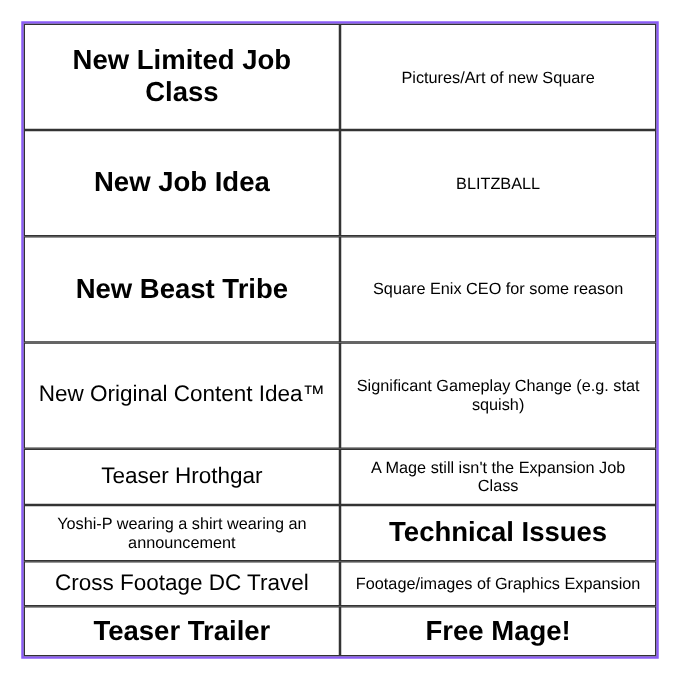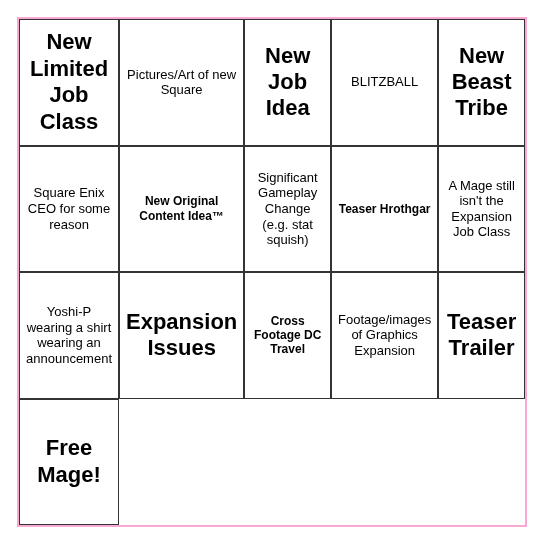--- a/index.html
+++ b/index.html
@@ -14,60 +14,60 @@
       background: #ffffff;
       font-family: Arial, sans-serif;
       display: flex;
       align-items: center;
       justify-content: center;
     }
 
     .bingo-board {
       width: 510px;
       height: 510px;
-      border: 2px solid #f9a8d4;
+      border: 2px solid #8b5cf6;
       display: grid;
-      grid-template-columns: repeat(5, 1fr);
+      grid-template-columns: repeat(2, 1fr);
       grid-template-rows: repeat(4, 1fr);
     }
 
     .bingo-cell {
       border: 1px solid #333;
       display: flex;
       align-items: center;
       justify-content: center;
       text-align: center;
       padding: 6px;
       font-size: 13px;
       line-height: 1.2;
     }
 
     .bingo-cell.large-text {
       font-size: 22px;
       font-weight: bold;
     }
 
     .bingo-cell.medium-large-text {
-      font-size: 12px;
-      font-weight: bold;
+      font-size: 18px;
+      font-weight: normal;
     }
   </style>
 </head>
 <body>
 
 <div class="bingo-board">
 <div class="bingo-cell large-text">New Limited Job Class</div>
     <div class="bingo-cell">Pictures/Art of new Square</div>
     <div class="bingo-cell large-text">New Job Idea</div>
     <div class="bingo-cell">BLITZBALL</div>
     <div class="bingo-cell large-text">New Beast Tribe</div>
     <div class="bingo-cell">Square Enix CEO for some reason</div>
     <div class="bingo-cell medium-large-text">New Original Content Idea™</div>
     <div class="bingo-cell">Significant Gameplay Change (e.g. stat squish)</div>
     <div class="bingo-cell medium-large-text">Teaser Hrothgar</div>
     <div class="bingo-cell">A Mage still isn't the Expansion Job Class</div>
     <div class="bingo-cell">Yoshi-P wearing a shirt wearing an announcement</div>
-    <div class="bingo-cell large-text">Expansion Issues</div>
+    <div class="bingo-cell large-text">Technical Issues</div>
     <div class="bingo-cell medium-large-text">Cross Footage DC Travel</div>
     <div class="bingo-cell">Footage/images of Graphics Expansion</div>
     <div class="bingo-cell large-text">Teaser Trailer</div>
     <div class="bingo-cell large-text">Free Mage!</div>
   </div>
 
 </body></html>

